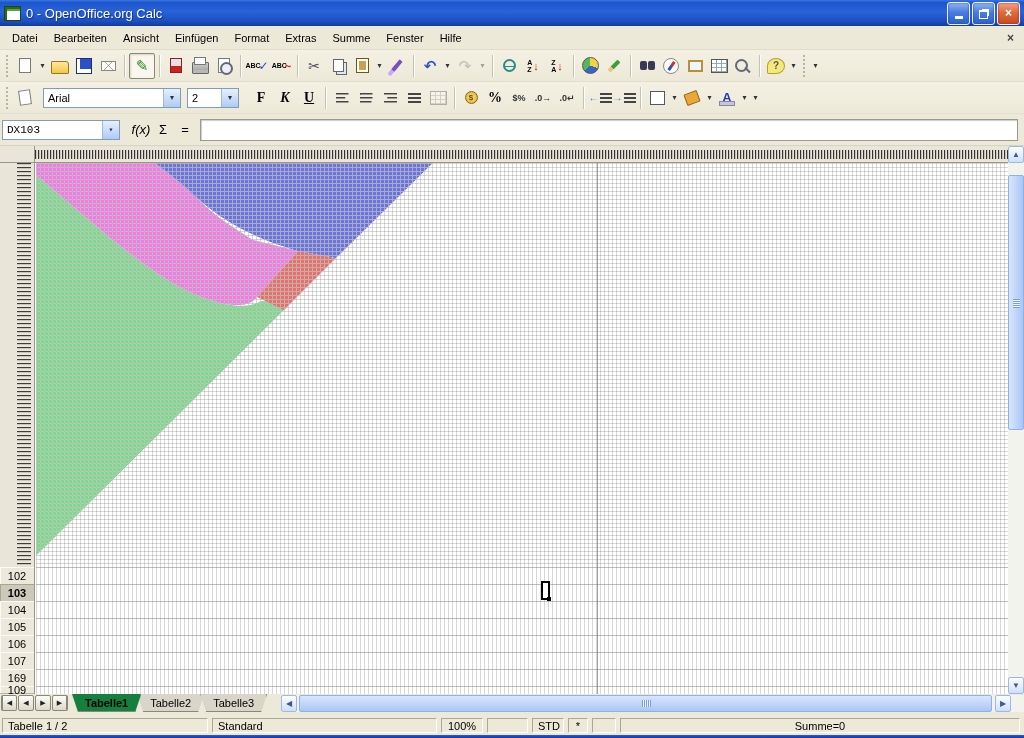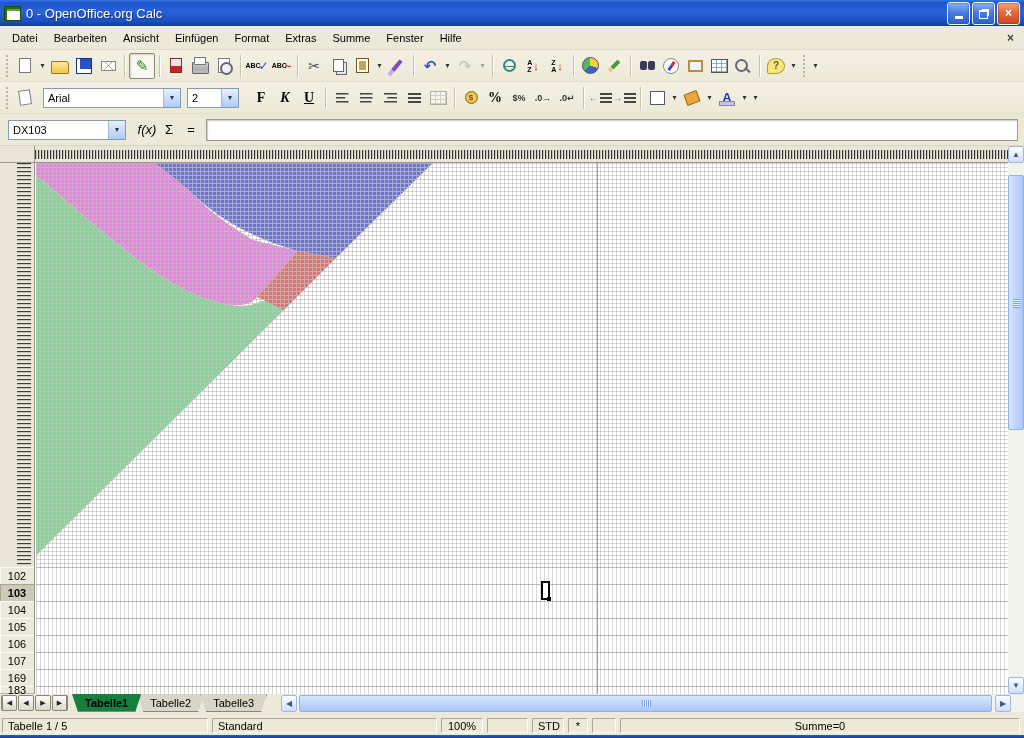--- a/index.html
+++ b/index.html
@@ -86,21 +86,21 @@
   .fontA{font-size:13px;font-weight:bold;color:#2038b0;line-height:1;}
   .colbar{position:absolute;left:4px;bottom:4px;width:14px;height:3px;background:#c8c2e8;border:1px solid #889;}
   .numtxt{font-size:9px;font-weight:bold;color:#333;}
   .coin{width:11px;height:11px;border-radius:50%;background:radial-gradient(#ffe38a,#d8a828);border:1px solid #8a6a10;
     display:flex;align-items:center;justify-content:center;font-size:8px;font-weight:bold;color:#6a4a08;}
   .indbars{width:12px;height:10px;background:repeating-linear-gradient(180deg,#444 0 2px,transparent 2px 4px);}
   .indarr{font-size:10px;font-weight:bold;color:#3878c8;margin-right:1px;}
   
   .fbar{left:0;top:114px;width:1024px;height:31px;background:#ece9d8;border-bottom:1px solid #d8d4c2;
     display:flex;align-items:center;}
-  .namebox{width:118px;height:20px;margin-left:8px;}
+  .namebox{width:118px;height:20px;margin-left:2px;font-family:Liberation Mono, monospace;}
   .fbtn{width:22px;height:22px;display:flex;align-items:center;justify-content:center;font-size:13px;}
   .finput{height:20px;background:#fff;border:1px solid #9a9a8a;box-shadow:inset 1px 1px 1px #ccc;flex:1;margin:0 6px 0 4px;}
   
   .sheet{left:0;top:146px;width:1008px;height:548px;background:#fff;overflow:hidden;}
   .corner{left:0;top:0;width:35px;height:17px;background:#e9e6d9;border-right:1px solid #9a9788;border-bottom:1px solid #9a9788;box-sizing:border-box;}
   .colhdr{left:35px;top:0;width:973px;height:17px;background:#e9e6d9;border-bottom:1px solid #9a9788;box-sizing:border-box;overflow:hidden;}
   .colhdr-tex{margin-top:4px;height:9px;width:100%;
      background:repeating-linear-gradient(90deg,rgba(20,20,20,.85) 0 1px,rgba(90,90,90,.25) 1px 2px,transparent 2px 3px);}
   .rowhdr-compressed{left:0;top:17px;width:35px;height:404px;background:#e9e6d9;border-right:1px solid #9a9788;box-sizing:border-box;}
   .rowhdr-tex{position:absolute;right:3px;top:0;width:14px;height:100%;
@@ -415,21 +415,21 @@
     <div class="a rowhdr-compressed">
         <div class="rowhdr-tex"></div>
       </div>
     <div class="a rowcell" style="top:421px;">102</div>
     <div class="a rowcell active" style="top:438px;">103</div>
     <div class="a rowcell" style="top:455px;">104</div>
     <div class="a rowcell" style="top:472px;">105</div>
     <div class="a rowcell" style="top:489px;">106</div>
     <div class="a rowcell" style="top:506px;">107</div>
     <div class="a rowcell" style="top:523px;">169</div>
-    <div class="a rowcell" style="top:540px;height:8px;">183</div>
+    <div class="a rowcell" style="top:540px;height:8px;">109</div>
 
     <div class="a cellcursor">
         <span class="fillhandle"></span>
       </div>
   </div>
 
   <div class="a vscroll">
     <div class="sbtn a" style="top:0;">▲</div>
     <div class="a vthumb">
         <span class="vgrip"></span>
@@ -449,21 +449,21 @@
     <div class="hscroll">
       <span class="sbtn hsb" style="left:0;height:17px;">◀</span>
       <span class="hthumb">
           <span class="hgrip"></span>
         </span>
       <span class="sbtn hsb" style="right:13px;height:17px;">▶</span>
     </div>
   </div>
 
   <div class="a statusbar">
-    <span class="sf" style="left:2px;width:206px;">Tabelle 1 / 5</span>
+    <span class="sf" style="left:2px;width:206px;">Tabelle 1 / 2</span>
     <span class="sf" style="left:212px;width:225px;">Standard</span>
     <span class="sf center" style="left:441px;width:42px;">100%</span>
     <span class="sf" style="left:487px;width:41px;"></span>
     <span class="sf center" style="left:532px;width:32px;">STD</span>
     <span class="sf center" style="left:568px;width:20px;">*</span>
     <span class="sf" style="left:592px;width:24px;"></span>
     <span class="sf center" style="left:620px;width:400px;">Summe=0</span>
   </div>
   <div class="a bottomedge"></div>
 

